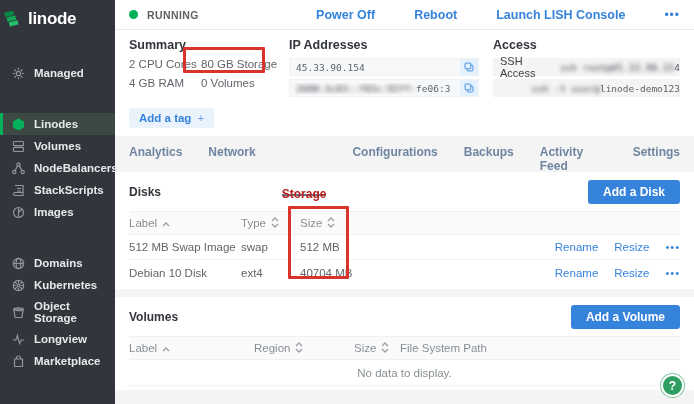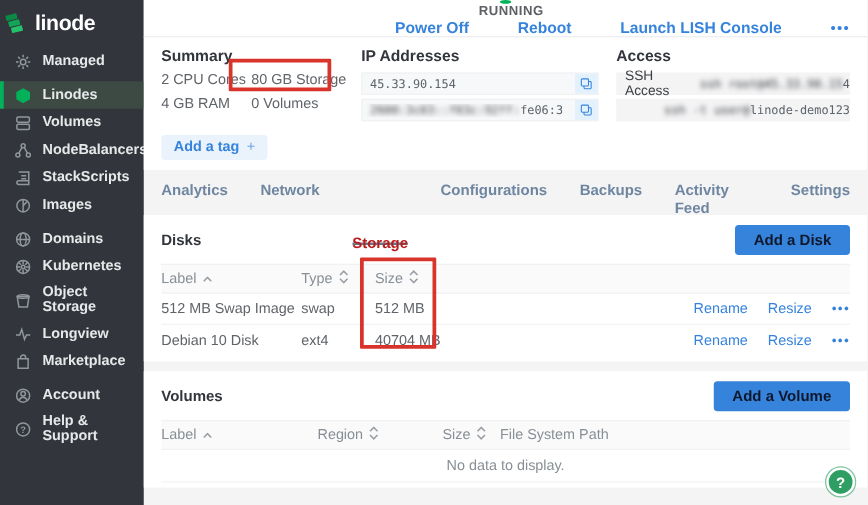--- a/index.html
+++ b/index.html
@@ -4,31 +4,31 @@
 <style>
   * { margin:0; padding:0; box-sizing:border-box; }
   html,body { width:694px; height:404px; overflow:hidden; }
   body { font-family:"Liberation Sans", sans-serif; font-size:12px; color:#606469; background:#f4f4f5; }
   #app { position:relative; width:694px; height:404px; overflow:hidden; background:#f4f4f5; }
 
   
   .sidebar { position:absolute; left:0; top:0; width:115px; height:404px; background:#32363c; }
   .logo { display:flex; align-items:center; gap:6px; padding:9px 0 4px 2px; }
   .logo-text { color:#fff; font-size:17px; font-weight:bold; letter-spacing:-0.3px; }
-  .nav-group { margin-top:5px; }
+  .nav-group { margin-top:29px; }
   .nav-item { display:flex; align-items:center; gap:9px; padding:4px 4px 4px 11px; cursor:pointer; }
   .nav-item .nav-label { color:#e7e8e9; font-size:11.5px; font-weight:bold; }
   .nav-item.active { background:#3d4a44; box-shadow:inset 3px 0 0 #02b159; }
   .nav-ico { width:14px; height:14px; display:flex; align-items:center; justify-content:center; flex:0 0 14px; }
   .nav-ico svg { stroke:#91969c; fill:none; stroke-width:1.2; }
 
   
   .main { position:absolute; left:115px; top:0; width:579px; height:404px; }
 
-  .topbar { height:30px; background:#fff; border-bottom:1px solid #e9eaec; display:flex; align-items:center; padding:0 14px;flex-direction:column; }
+  .topbar { height:30px; background:#fff; border-bottom:1px solid #e9eaec; display:flex; align-items:center; padding:0 14px; }
   .status-dot { width:9px; height:9px; border-radius:50%; background:#00b159; }
   .status-text { margin-left:9px; font-size:10.5px; font-weight:bold; letter-spacing:0.4px; color:#5d6065; }
   .topbar-actions { margin-left:auto; display:flex; align-items:center; gap:39px; }
   .top-link { color:#3683dc; font-size:12.5px; font-weight:bold; cursor:pointer; }
   .top-more { color:#3683dc; font-size:12px; letter-spacing:1px; cursor:pointer; }
 
   .summary-card { background:#fff; padding:8px 14px 8px; }
   .sum-cols { display:flex; }
   .panel-title { font-size:12.5px; font-weight:bold; color:#32363c; margin-bottom:6px; }
   .col-summary { width:160px; flex:0 0 160px; }
@@ -51,21 +51,21 @@
   .add-tag { display:inline-flex; align-items:center; gap:6px; margin-top:8px; background:#eaf3fc; color:#3683dc; font-size:11.5px; font-weight:bold; padding:4px 10px; border-radius:3px; cursor:pointer; }
   .add-tag .plus { font-weight:normal; color:#6ea4e3; }
 
   .tabs { display:flex; gap:26px; padding:9px 14px 0; height:28px; }
   .tab { font-size:12px; font-weight:bold; color:#6f86a0; padding-bottom:7px; cursor:pointer; }
   .tab.active { color:#b91c1c; border-bottom:2px solid #66788b;margin-top:42px; }
 
   .card { background:#fff; margin-top:8px; padding:6px 14px 4px; }
   .card-head { display:flex; justify-content:space-between; align-items:center; padding:2px 0 7px; }
   .card-title { font-size:12px; font-weight:bold; color:#32363c; }
-  .btn-primary { background:#3683dc; color:#0f172a; border:none; font-family:inherit; font-size:12px; font-weight:bold; padding:5px 15px; border-radius:3px; cursor:pointer; }
+  .btn-primary { background:#3683dc; color:#ffffff; border:none; font-family:inherit; font-size:12px; font-weight:bold; padding:5px 15px; border-radius:3px; cursor:pointer; }
 
   .thead { background:#fafafb; border-top:1px solid #f0f1f3; border-bottom:1px solid #f0f1f3; height:24px; align-items:center; color:#888f94; font-size:11.5px; }
   .trow { height:25px; align-items:center; border-bottom:1px solid #f2f3f4; font-size:11.5px; color:#606469; }
   .trow:last-child { border-bottom:none; }
   .grid-disks { display:grid; grid-template-columns:112px 59px 120px 1fr auto; }
   .grid-vols  { display:grid; grid-template-columns:125px 100px 46px 1fr; }
   .th { display:flex; align-items:center; gap:5px; }
   .sort-ico svg { stroke:#9aa0a6; fill:none; stroke-width:1.3; }
   .row-actions { display:flex; align-items:center; gap:16px; justify-content:flex-end; }
   .row-link { color:#3683dc; font-size:11.5px; cursor:pointer; }

